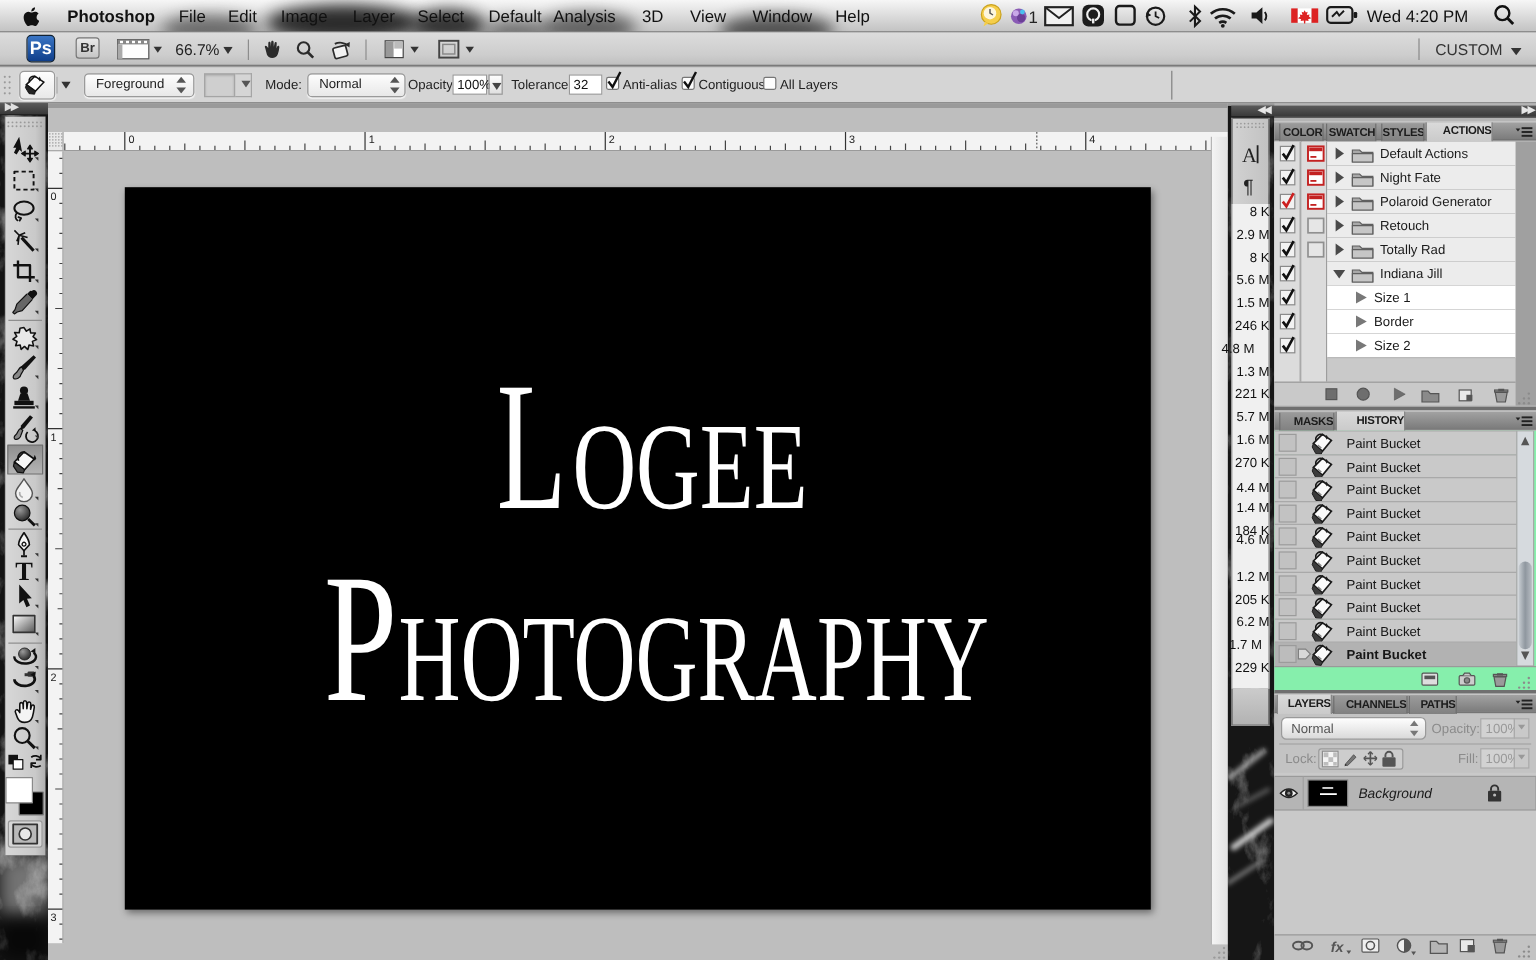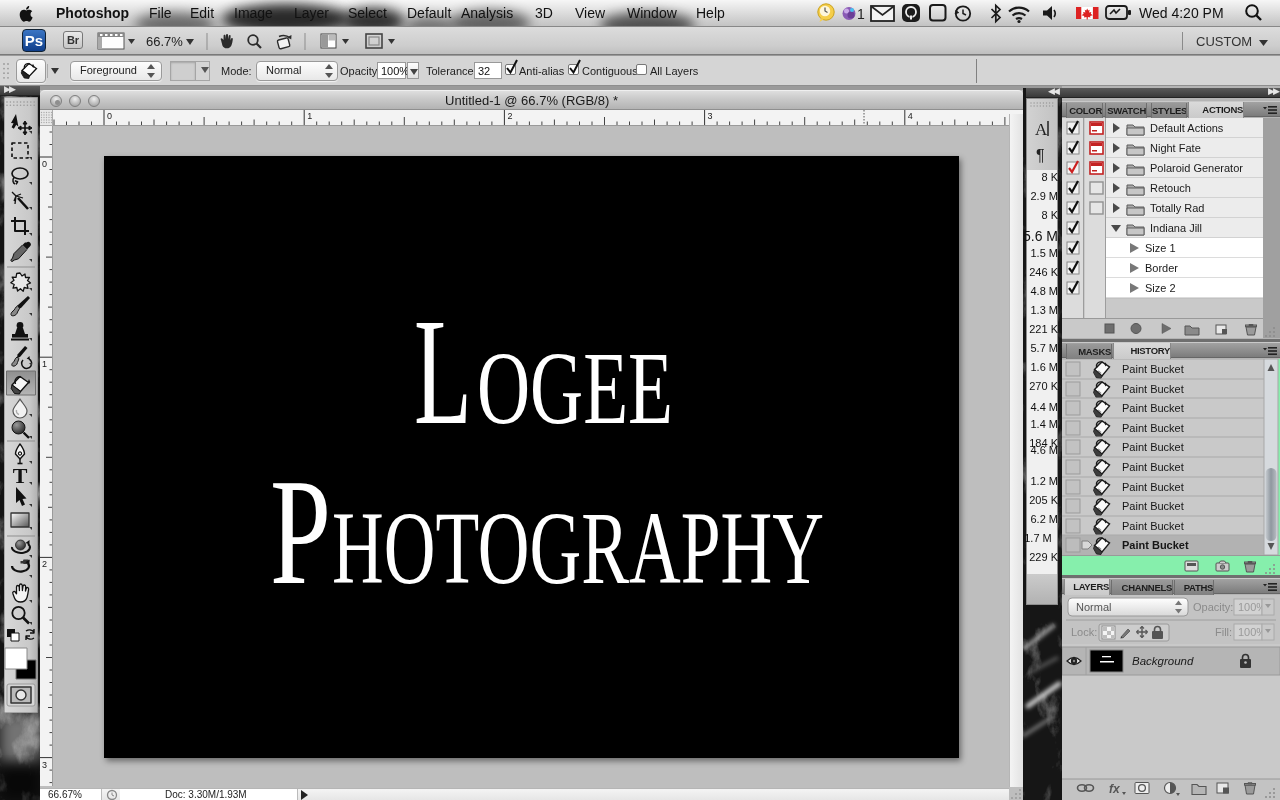--- a/index.html
+++ b/index.html
@@ -465,28 +465,20 @@
         <circle cx="17" cy="598" r="5" fill="#e8e8e8" stroke="#333" stroke-width="1.4"></circle>
   <line x1="3" y1="170" x2="31" y2="170" stroke="#8f8f8f"></line>
   <line x1="3" y1="344" x2="31" y2="344" stroke="#8f8f8f"></line>
   <line x1="3" y1="439" x2="31" y2="439" stroke="#8f8f8f"></line>
       </g>
 </svg>
 </div>
 
 <div class="abs" id="docwin">
     <div style="position:absolute;left:0;top:0;width:983px;height:4px;background:#9a9a9a"></div>
-  <div id="doctitle">
-    <div class="tlight" style="left:10px">
-        <div style="position:absolute;left:3.5px;top:3.5px;width:5px;height:5px;border-radius:50%;background:#8e8e8e"></div>
-      </div>
-    <div class="tlight" style="left:29px"></div>
-    <div class="tlight" style="left:48px"></div>
-    <div style="text-align:center;font-size:13px;color:#1a1a1a;line-height:20px">Untitled-1 @ 66.7% (RGB/8) *</div>
-  </div>
   <div id="hruler"><svg width="970" height="16" viewBox="0 0 970 16">
         <line x1="51.0" y1="0" x2="51.0" y2="16" stroke="#333" stroke-width="1"></line>
         <text x="54.0" y="9" font-size="9" fill="#222">0</text>
         <line x1="63.5" y1="11.5" x2="63.5" y2="16" stroke="#444" stroke-width="1"></line>
         <line x1="76.0" y1="11.5" x2="76.0" y2="16" stroke="#444" stroke-width="1"></line>
         <line x1="88.5" y1="11.5" x2="88.5" y2="16" stroke="#444" stroke-width="1"></line>
         <line x1="101.0" y1="9.5" x2="101.0" y2="16" stroke="#444" stroke-width="1"></line>
         <line x1="113.6" y1="11.5" x2="113.6" y2="16" stroke="#444" stroke-width="1"></line>
         <line x1="126.1" y1="11.5" x2="126.1" y2="16" stroke="#444" stroke-width="1"></line>
         <line x1="138.6" y1="11.5" x2="138.6" y2="16" stroke="#444" stroke-width="1"></line>
@@ -657,33 +649,20 @@
   <div id="canvas">
     <svg width="855" height="602" viewBox="0 0 855 602">
       <g fill="#fff" font-family="Liberation Serif, serif">
         <text x="310" y="267" font-size="153" textLength="58" lengthAdjust="spacingAndGlyphs">L</text>
         <text x="373" y="267" font-size="103" textLength="196" lengthAdjust="spacingAndGlyphs">OGEE</text>
         <text x="166" y="427" font-size="153" textLength="61" lengthAdjust="spacingAndGlyphs">P</text>
         <text x="228" y="427" font-size="103" textLength="492" lengthAdjust="spacingAndGlyphs">HOTOGRAPHY</text>
       </g>
     </svg>
   </div>
-  <div id="dstatus">
-    <div style="position:absolute;left:0;top:0;width:62px;height:12px;background:#fff;border-right:1px solid #bbb"></div>
-    <span style="position:absolute;left:8px;top:0px">66.67%</span>
-    <svg style="position:absolute;left:66px;top:0" width="13" height="12">
-        <circle cx="6" cy="6" r="4.5" fill="none" stroke="#888" stroke-width="1.3"></circle>
-        <path d="M6 3.5 v2.5 l2 1" stroke="#888" fill="none"></path>
-      </svg>
-    <div style="position:absolute;left:80px;top:0;width:178px;height:12px;background:#fff;border-right:1px solid #bbb"></div>
-    <span style="position:absolute;left:125px;top:0px">Doc: 3.30M/1.93M</span>
-    <svg style="position:absolute;left:259px;top:1px" width="10" height="10">
-        <path d="M2 0 L9 5 L2 10 Z" fill="#222"></path>
-      </svg>
-  </div>
   <div style="position:absolute;left:969px;top:28px;width:14px;height:673px;background:linear-gradient(90deg,#f4f4f4,#e2e2e2);border-left:1px solid #b5b5b5"></div>
   <svg style="position:absolute;left:970px;top:702px" width="13" height="12" viewBox="0 0 13 12">
       <g fill="#9a9a9a">
         <circle cx="10" cy="2" r="1"></circle>
         <circle cx="6" cy="6" r="1"></circle>
         <circle cx="10" cy="6" r="1"></circle>
         <circle cx="2" cy="10" r="1"></circle>
         <circle cx="6" cy="10" r="1"></circle>
         <circle cx="10" cy="10" r="1"></circle>
       </g>
@@ -739,24 +718,24 @@
         <line x1="21" y1="22" x2="21" y2="37" stroke="#222" stroke-width="1.5"></line>
       <text x="9" y="62" font-size="16" fill="#222">¶</text>
     </svg>
   </div>
 
   <div class="abs" style="left:3px;top:82px;width:32px;height:404px;background:#f0f0f0;border-left:1px solid #8e8e8e;border-right:1px solid #8e8e8e"></div>
   <div class="abs" style="left:3px;top:486px;width:32px;height:31px;background:linear-gradient(#cbcbcb,#b2b2b2);border:1px solid #8e8e8e;border-top:none"></div>
   <div style="position:absolute;right:4px;top:83px;width:40px;text-align:right;font-size:11px;color:#111">8 K</div>
     <div style="position:absolute;right:4px;top:102px;width:40px;text-align:right;font-size:11px;color:#111">2.9 M</div>
     <div style="position:absolute;right:4px;top:121px;width:40px;text-align:right;font-size:11px;color:#111">8 K</div>
-    <div style="position:absolute;right:4px;top:140px;width:40px;text-align:right;font-size:14px;color:#111">5.6 M</div>
+    <div style="position:absolute;right:4px;top:140px;width:40px;text-align:right;font-size:11px;color:#111">5.6 M</div>
     <div style="position:absolute;right:4px;top:159px;width:40px;text-align:right;font-size:11px;color:#111">1.5 M</div>
     <div style="position:absolute;right:4px;top:178px;width:40px;text-align:right;font-size:11px;color:#111">246 K</div>
-    <div style="position:absolute;right:4px;top:197px;width:40px;text-align:right;font-size:11px;color:#111">4.8 M</div>
+    <div style="position:absolute;right:4px;top:197px;width:40px;text-align:left;font-size:11px;color:#111">4.8 M</div>
     <div style="position:absolute;right:4px;top:216px;width:40px;text-align:right;font-size:11px;color:#111">1.3 M</div>
     <div style="position:absolute;right:4px;top:235px;width:40px;text-align:right;font-size:11px;color:#111">221 K</div>
     <div style="position:absolute;right:4px;top:254px;width:40px;text-align:right;font-size:11px;color:#111">5.7 M</div>
     <div style="position:absolute;right:4px;top:273px;width:40px;text-align:right;font-size:11px;color:#111">1.6 M</div>
     <div style="position:absolute;right:4px;top:292px;width:40px;text-align:right;font-size:11px;color:#111">270 K</div>
     <div style="position:absolute;right:4px;top:313px;width:40px;text-align:right;font-size:11px;color:#111">4.4 M</div>
     <div style="position:absolute;right:4px;top:330px;width:40px;text-align:right;font-size:11px;color:#111">1.4 M</div>
     <div style="position:absolute;right:4px;top:349px;width:40px;text-align:right;font-size:11px;color:#111">184 K</div>
     <div style="position:absolute;right:4px;top:356px;width:40px;text-align:right;font-size:11px;color:#111">4.6 M</div>
     <div style="position:absolute;right:4px;top:387px;width:40px;text-align:right;font-size:11px;color:#111">1.2 M</div>

